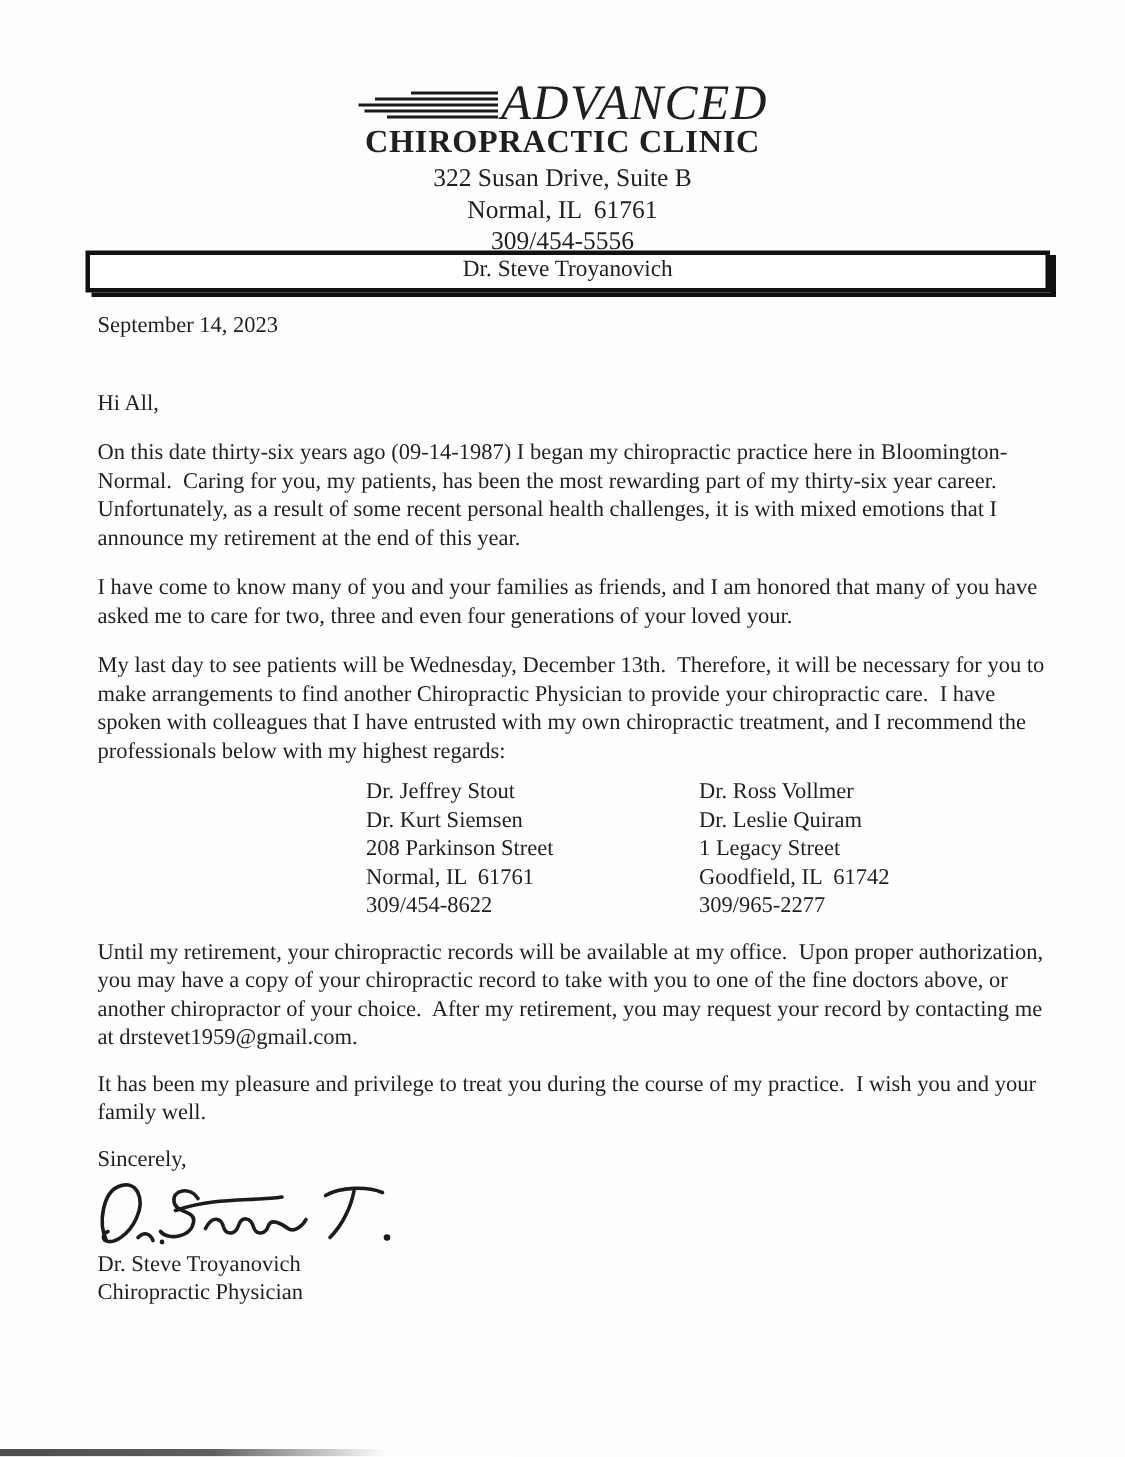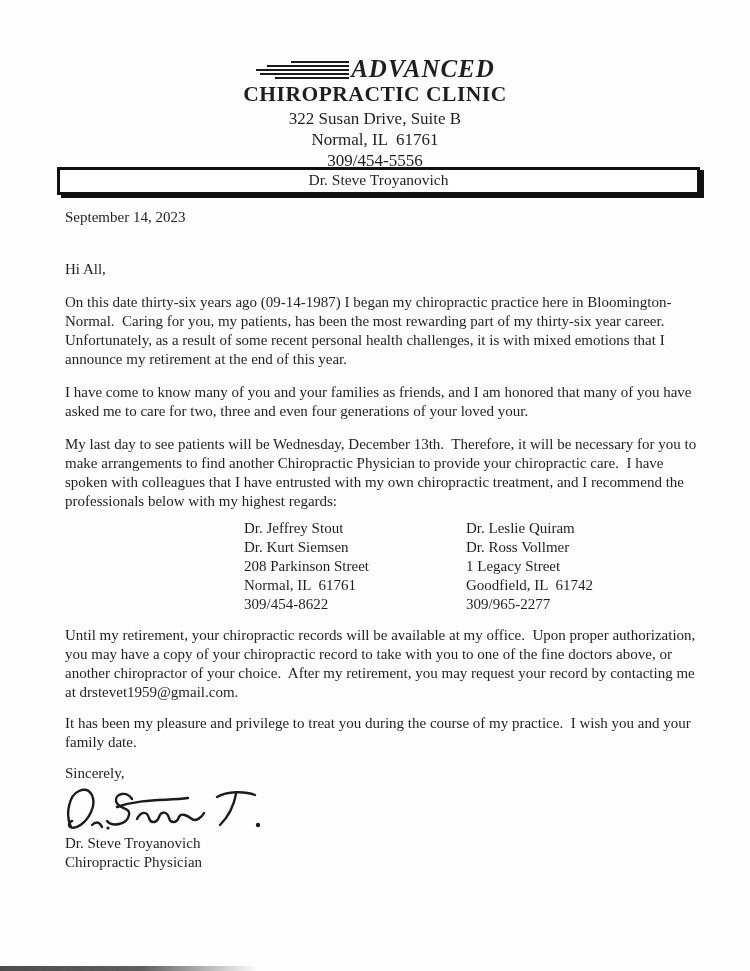--- a/index.html
+++ b/index.html
@@ -11,21 +11,21 @@
     overflow: hidden;
     font-family: "Liberation Serif", "DejaVu Serif", serif;
     color: #1f1f1f;
   }
 
   
   .letterhead { position: absolute; top: 56px; left: 0; width: 100%; text-align: center; }
   .logo-row { display: flex; justify-content: center; align-items: center; height: 26px; }
   .speedlines { display: flex; flex-direction: column; align-items: flex-end; gap: 2px; width: 94px; margin-right: 2px; padding-top: 2px; }
   .speedlines .sline { height: 2px; background: #1a1a1a; }
-  .logo-word { font-style: italic; font-weight: bold; font-size: 25px; letter-spacing: 1px; line-height: 24px; }
+  .logo-word { font-style: italic; font-weight: normal; font-size: 33px; letter-spacing: 1px; line-height: 24px; }
   .clinic-name { font-size: 21.5px; letter-spacing: 0.5px; line-height: 24px; margin-top: 0px; font-weight: bold; }
   .addr { font-size: 17px; line-height: 21px; white-space: pre-wrap; }
   .addr-block { margin-top: 2px; }
 
   
   .name-banner {
     position: absolute; top: 167px; left: 57px; width: 637px;
     border: 3px solid #111111;
     box-shadow: 4px 3px 0 0 #111111;
     background: #ffffff;
@@ -95,30 +95,30 @@
 
     <div class="referrals mb-12">
       <div class="ref-col">
         <div class="ref-line">Dr. Jeffrey Stout</div>
         <div class="ref-line">Dr. Kurt Siemsen</div>
         <div class="ref-line">208 Parkinson Street</div>
         <div class="ref-line">Normal, IL  61761</div>
         <div class="ref-line">309/454-8622</div>
       </div>
       <div class="ref-col">
+        <div class="ref-line">Dr. Ross Vollmer</div>
         <div class="ref-line">Dr. Leslie Quiram</div>
-        <div class="ref-line">Dr. Ross Vollmer</div>
         <div class="ref-line">1 Legacy Street</div>
         <div class="ref-line">Goodfield, IL  61742</div>
         <div class="ref-line">309/965-2277</div>
       </div>
     </div>
 
     <p class="mb-12">Until my retirement, your chiropractic records will be available at my office.  Upon proper authorization, you may have a copy of your chiropractic record to take with you to one of the fine doctors above, or another chiropractor of your choice.  After my retirement, you may request your record by contacting me at drstevet1959@gmail.com.</p>
-    <p class="mb-12">It has been my pleasure and privilege to treat you during the course of my practice.  I wish you and your family date.</p>
+    <p class="mb-12">It has been my pleasure and privilege to treat you during the course of my practice.  I wish you and your family well.</p>
     <p>Sincerely,</p>
 
     <div class="signature-wrap">
       <svg width="210" height="47" viewBox="0 0 210 47" fill="none" xmlns="http://www.w3.org/2000/svg">
         <g stroke="#1c1c1c" stroke-width="2.4" stroke-linecap="round" fill="none">
           <path d="M10,41 C4,29 8,9 18,5 C30,0 36,13 30,26 C25,37 15,44 9,41 C7,39 8,36 11,35"></path>
           <path d="M31,39 C35,35 39,36 41,41"></path>
           <path d="M71,13 C66,5 54,7 55,15 C56,23 70,21 68,29 C66,39 51,41 46,35"></path>
           <path d="M56,21 C82,12 106,15 127,12"></path>
           <path d="M76,33 C80,25 86,25 88,32 C90,38 96,37 98,31 C100,25 106,25 108,32 C110,38 116,37 118,31 C120,26 127,30 131,33 C135,36 141,31 143,27"></path>

